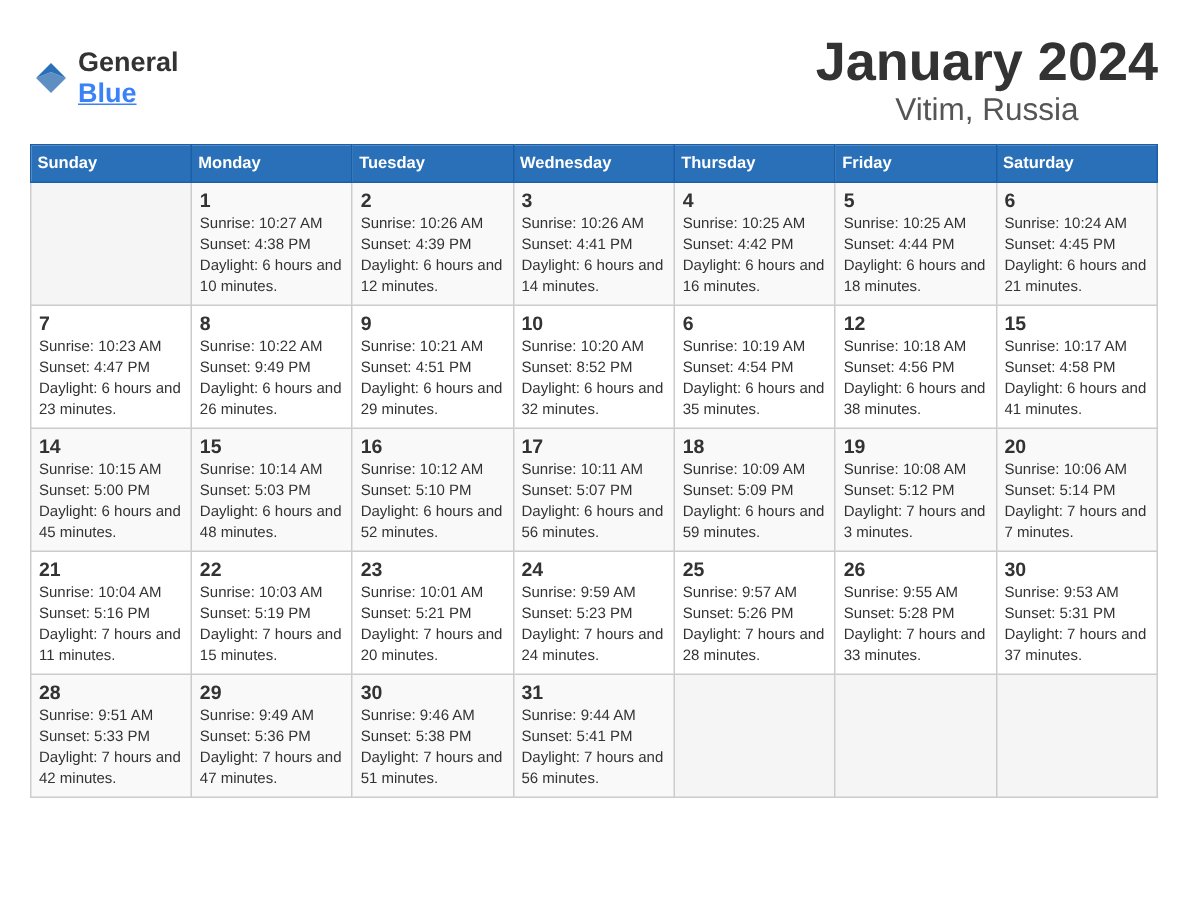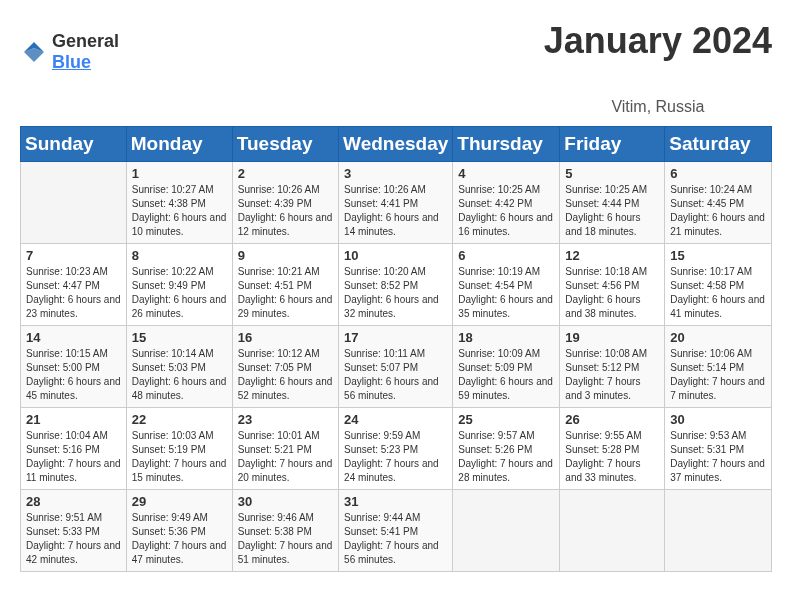--- a/index.html
+++ b/index.html
@@ -39,33 +39,32 @@
     }
     .title-block {
       text-align: center;
     }
     .month-title {
       font-size: 36px;
       font-weight: bold;
       color: #333;
     }
     .location {
-      font-size: 16px;
+      font-size: 21px;
       color: #555;
-      margin-top: 36px;
     }
     .calendar {
       width: 100%;
       border-collapse: collapse;
       border: 1px solid #ccc;
     }
     .calendar th {
       background-color: #2970b8;
       color: #fff;
-      font-size: 19px;
+      font-size: 11px;
       padding: 6px 4px;
       text-align: left;
       border: 1px solid #1a5fa8;
       font-weight: bold;
     }
     .calendar td {
       vertical-align: top;
       border: 1px solid #ccc;
       padding: 4px 5px;
       width: 108px;
@@ -251,21 +250,21 @@
         <div class="day-info">
           <span>Sunrise: 10:14 AM</span><br>
           <span>Sunset: 5:03 PM</span><br>
           <span>Daylight: 6 hours and 48 minutes.</span>
         </div>
       </td>
         <td>
         <span class="day-number">16</span>
         <div class="day-info">
           <span>Sunrise: 10:12 AM</span><br>
-          <span>Sunset: 7:05 PM</span><br>
+          <span>Sunset: 5:10 PM</span><br>
           <span>Daylight: 6 hours and 52 minutes.</span>
         </div>
       </td>
         <td>
         <span class="day-number">17</span>
         <div class="day-info">
           <span>Sunrise: 10:11 AM</span><br>
           <span>Sunset: 5:07 PM</span><br>
           <span>Daylight: 6 hours and 56 minutes.</span>
         </div>

